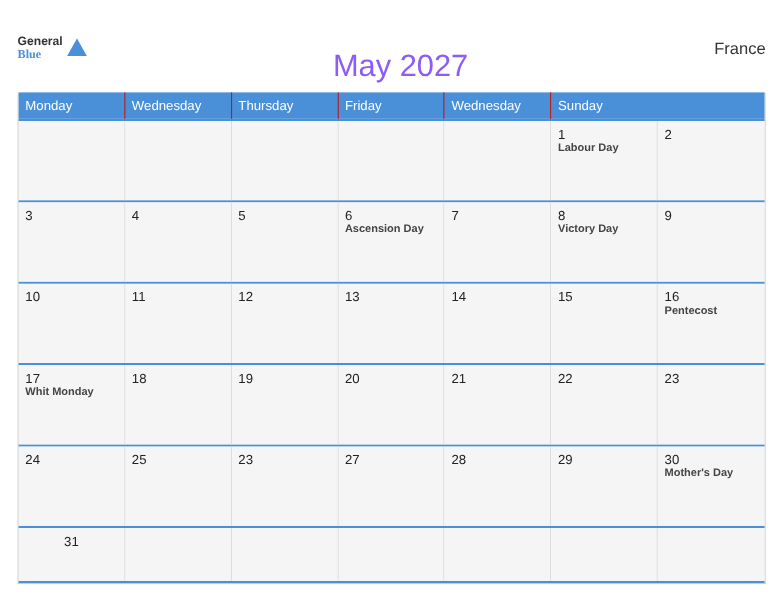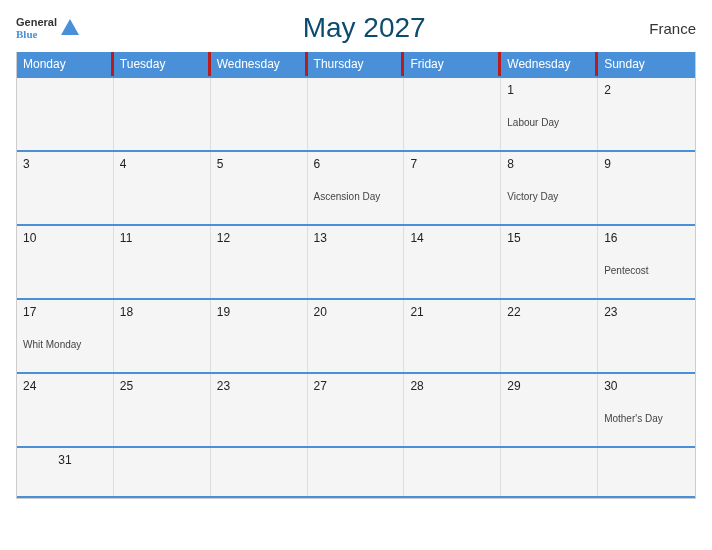--- a/index.html
+++ b/index.html
@@ -44,22 +44,23 @@
       width: 0; height: 0;
       border-left: 9px solid transparent;
       border-right: 9px solid transparent;
       border-bottom: 16px solid #4a90d9;
       margin-left: 2px;
       margin-bottom: 2px;
     }
     .title {
       font-size: 28px;
       font-weight: normal;
-      color: #0c4a6e;
+      color: #8b5cf6;
       text-align: center;
+      margin-top: 32px;
     }
     .country {
       font-size: 15px;
       color: #333;
       font-weight: normal;
     }
     
     .calendar {
       flex: 1;
       border: 1px solid #ccc;
@@ -68,21 +69,21 @@
     .cal-header-row {
       display: grid;
       grid-template-columns: repeat(7, 1fr);
       background: #4a90d9;
     }
     .cal-header-cell {
       color: #fff;
       font-size: 12px;
       padding: 5px 6px;
       font-weight: normal;
-      border-right: 3px solid #b91c1c;
+      border-right: 1px solid #b91c1c;
     }
     .cal-header-cell:last-child { border-right: none; }
     .week-row {
       display: grid;
       grid-template-columns: repeat(7, 1fr);
       border-top: 2px solid #4a90d9;
     }
     .week-row:first-of-type {
       border-top: none;
     }
@@ -102,21 +103,22 @@
       background: #f5f5f5;
     }
     .day-num {
       font-size: 12px;
       color: #222;
       font-weight: normal;
     }
     .day-event {
       font-size: 10px;
       color: #444;
-      margin-top: 20px;
+      margin-top: 0;
+      font-weight: bold;
     }
     
     .week-row-short .day-cell {
       min-height: 48px;
       text-align: center;
     }
     .cal-bottom-border {
       border-top: 2px solid #4a90d9;
       height: 2px;
     }
@@ -134,21 +136,20 @@
       </div>
       <div class="logo-triangle"></div>
     </div>
     <div class="title">May 2027</div>
     <div class="country">France</div>
   </div>
 
   <div class="calendar">
     <div class="cal-header-row">
     <div class="cal-header-cell">Monday</div>
-        <div class="cal-header-cell">Tuesday</div>
         <div class="cal-header-cell">Wednesday</div>
         <div class="cal-header-cell">Thursday</div>
         <div class="cal-header-cell">Friday</div>
         <div class="cal-header-cell">Wednesday</div>
         <div class="cal-header-cell">Sunday</div>
       </div>
 
   <div class="week-row">
         <div class="day-cell empty"></div>
         <div class="day-cell empty"></div>

